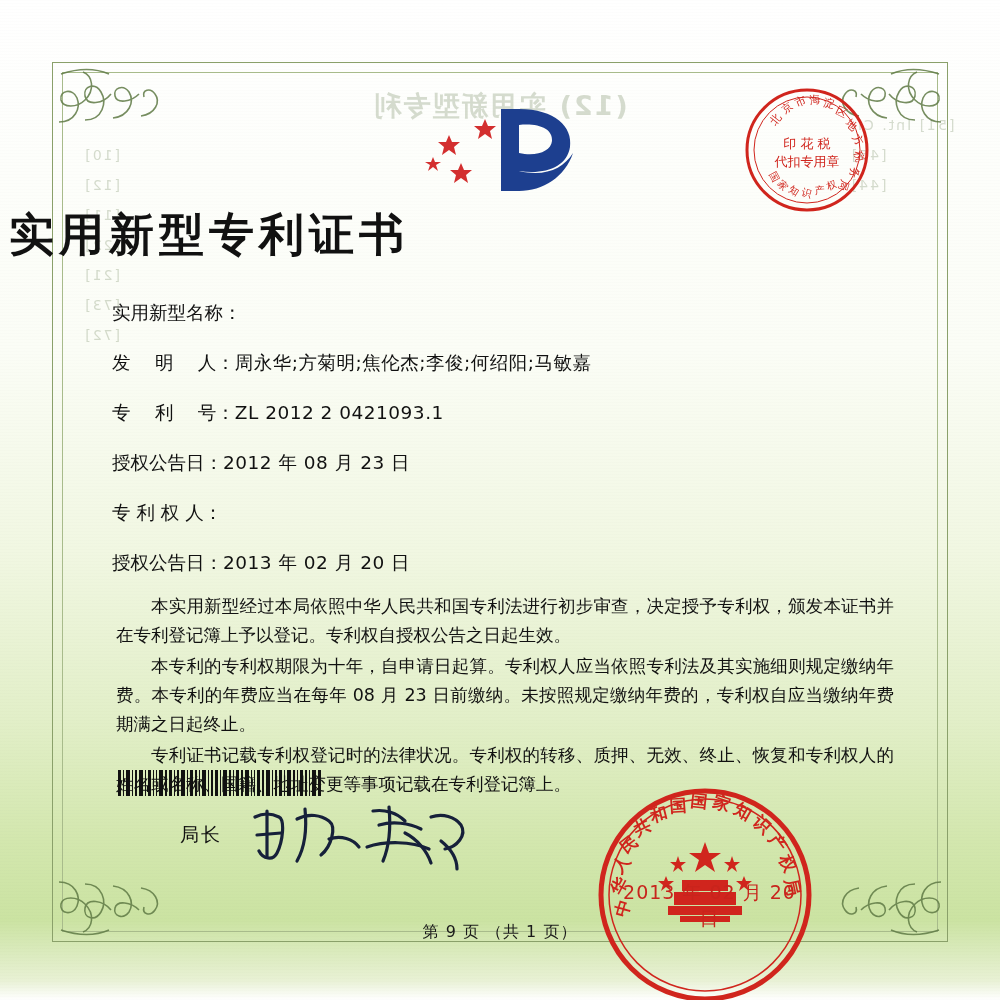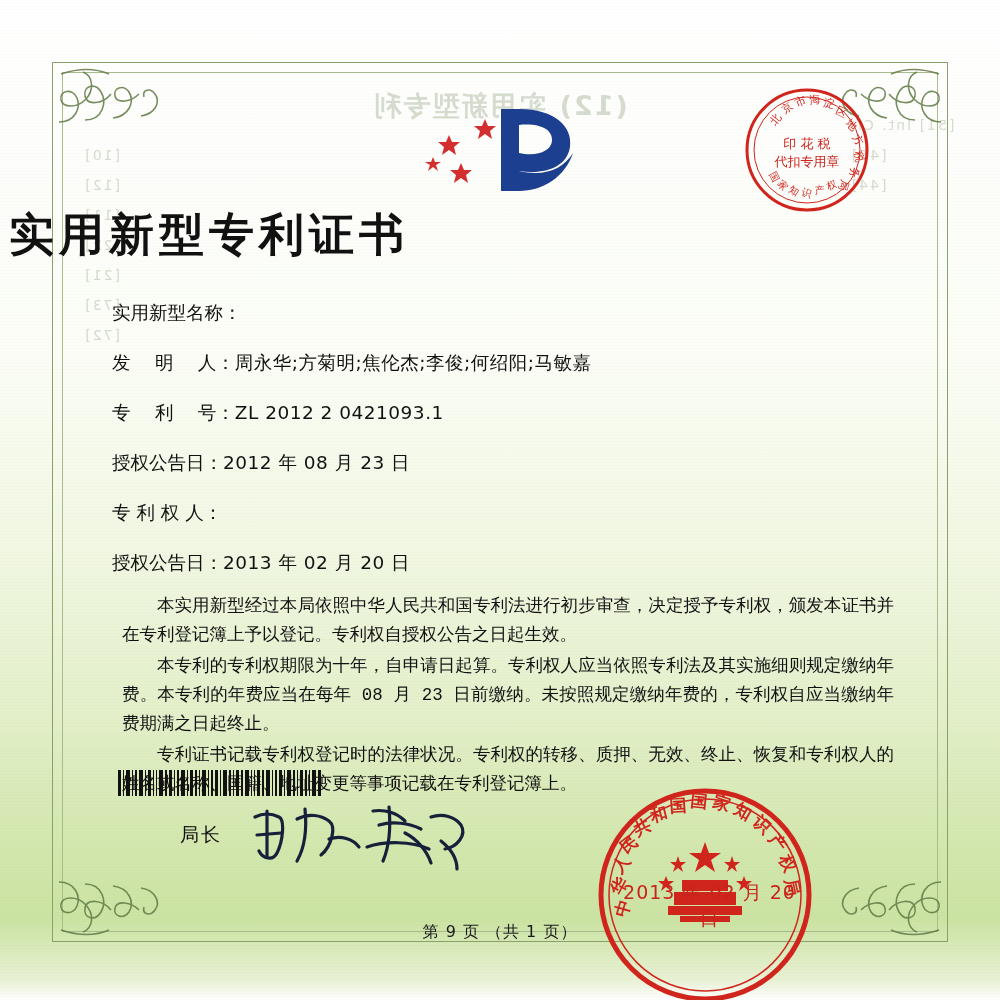--- a/index.html
+++ b/index.html
@@ -166,23 +166,22 @@
     left: 112px;
     top: 592px;
     width: 782px;
     font-size: 17.5px;
     line-height: 29px;
     color: #111;
     text-align: justify;
     font-family: "DejaVu Sans", sans-serif;
   }
   .body-text p {
-    margin: 0 0 2px 10px;
+    margin: 0 0 2px 4px;
     text-indent: 2em;
-    font-family: Liberation Mono, monospace;
   }
 
   
   .barcode {
     position: absolute;
     left: 118px;
     top: 770px;
     width: 255px;
     height: 26px;
     display: flex;

